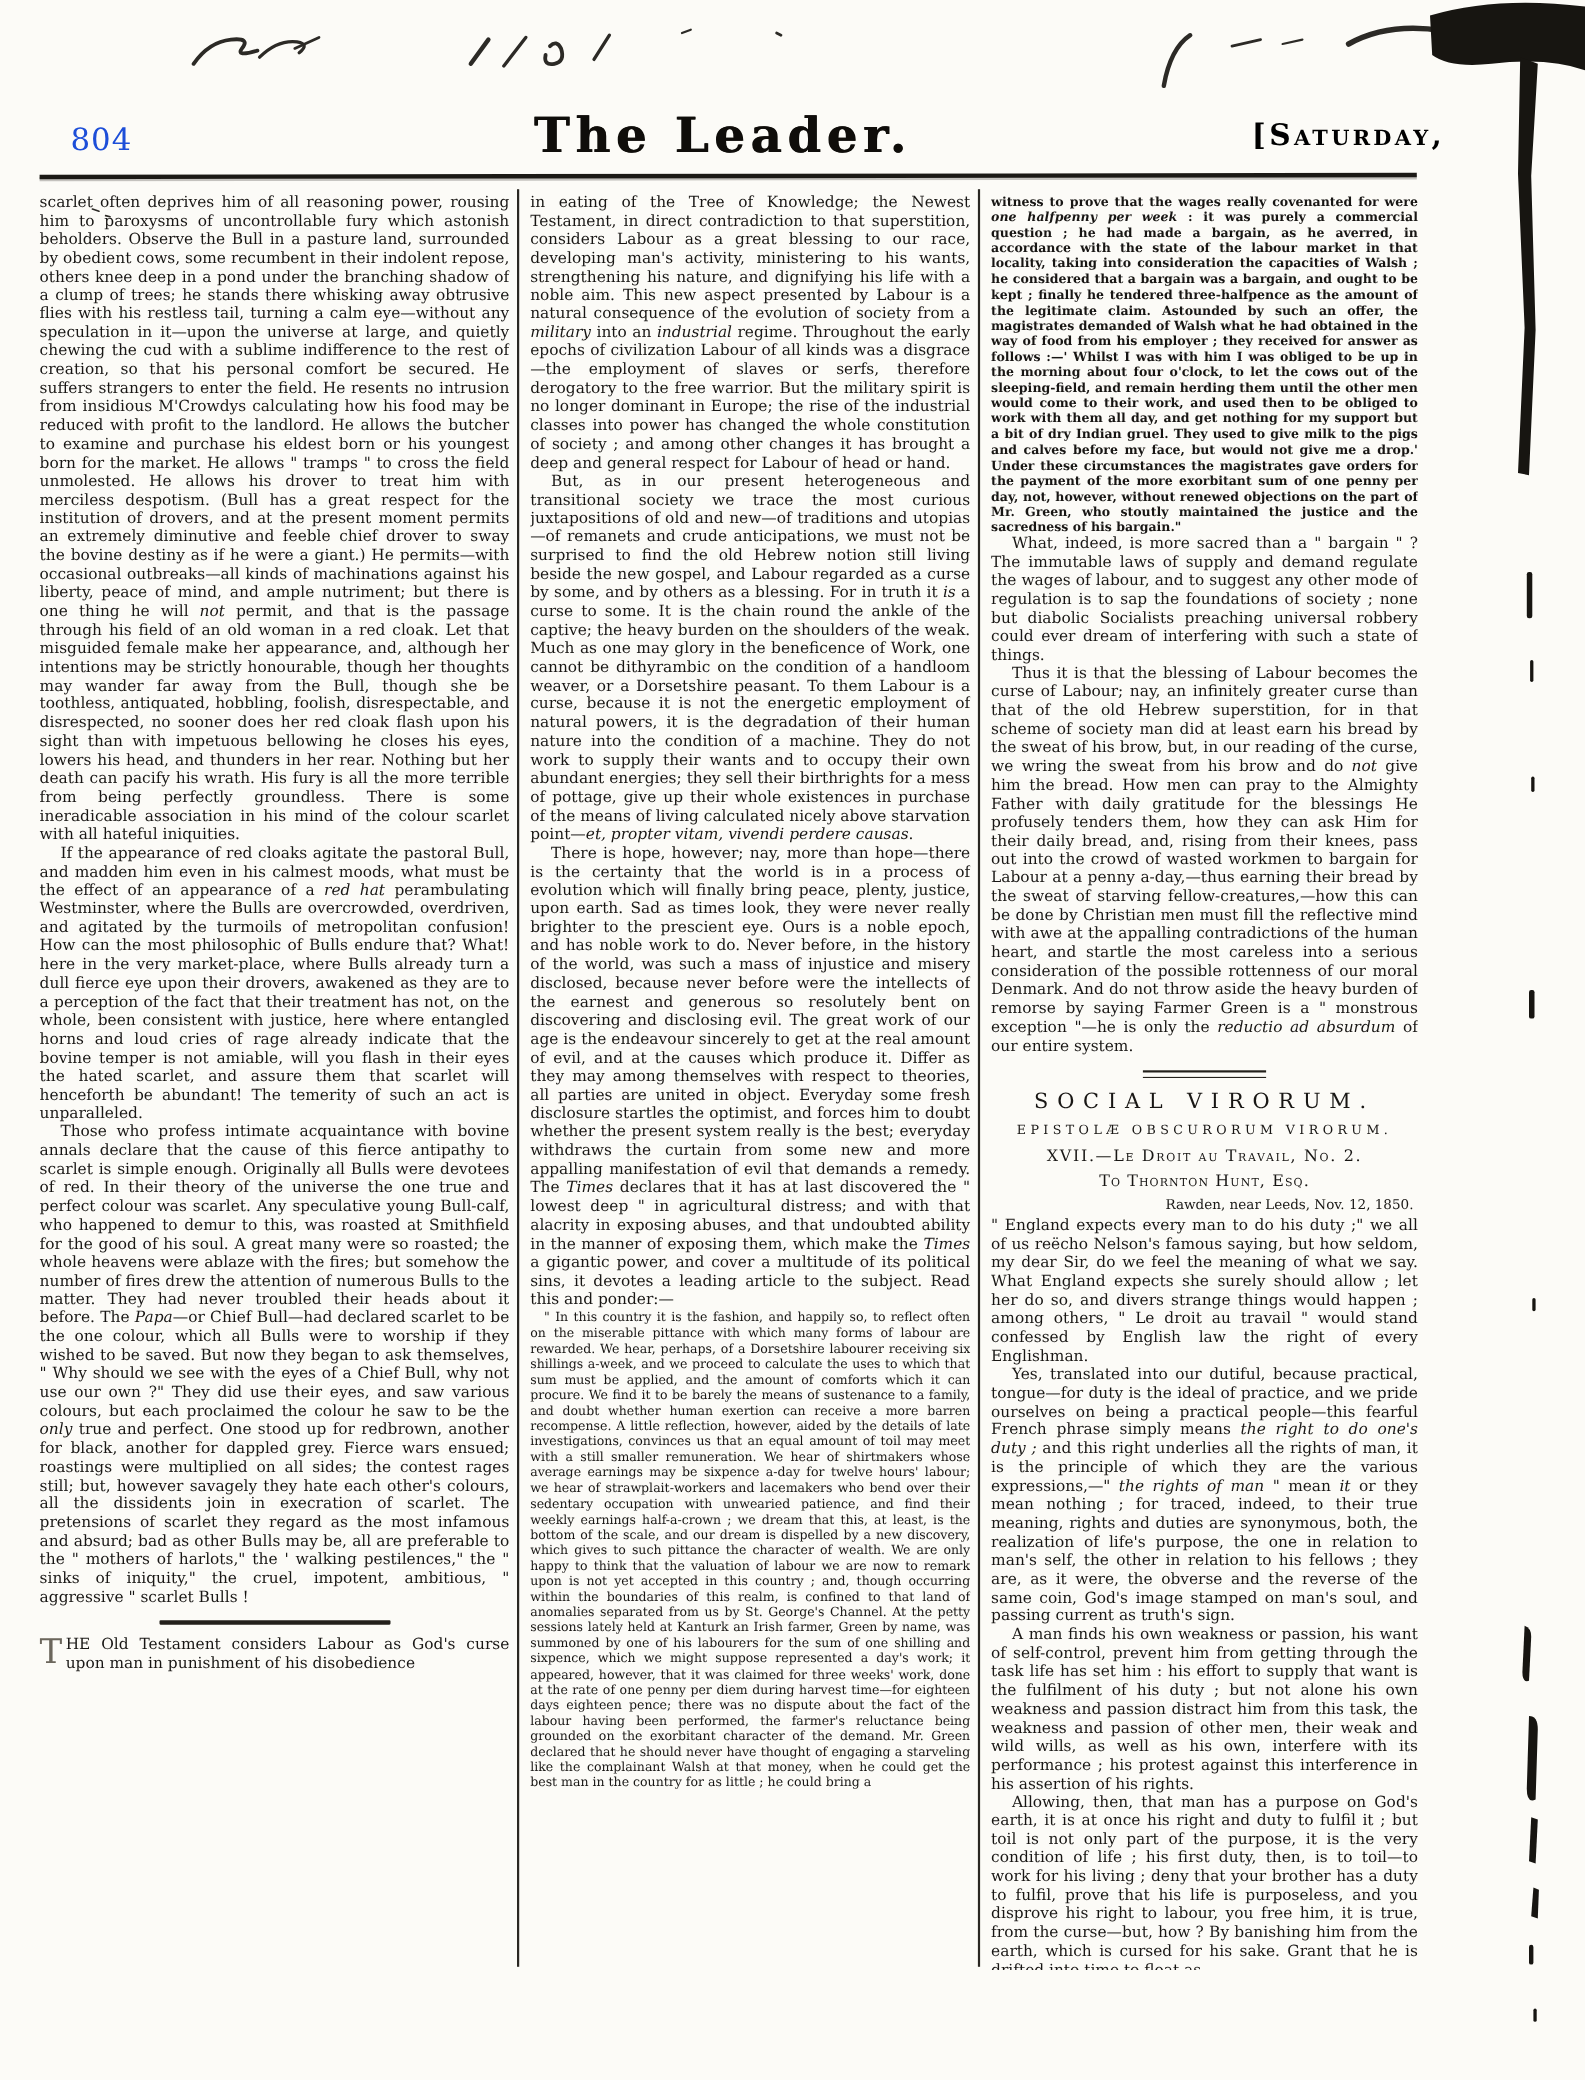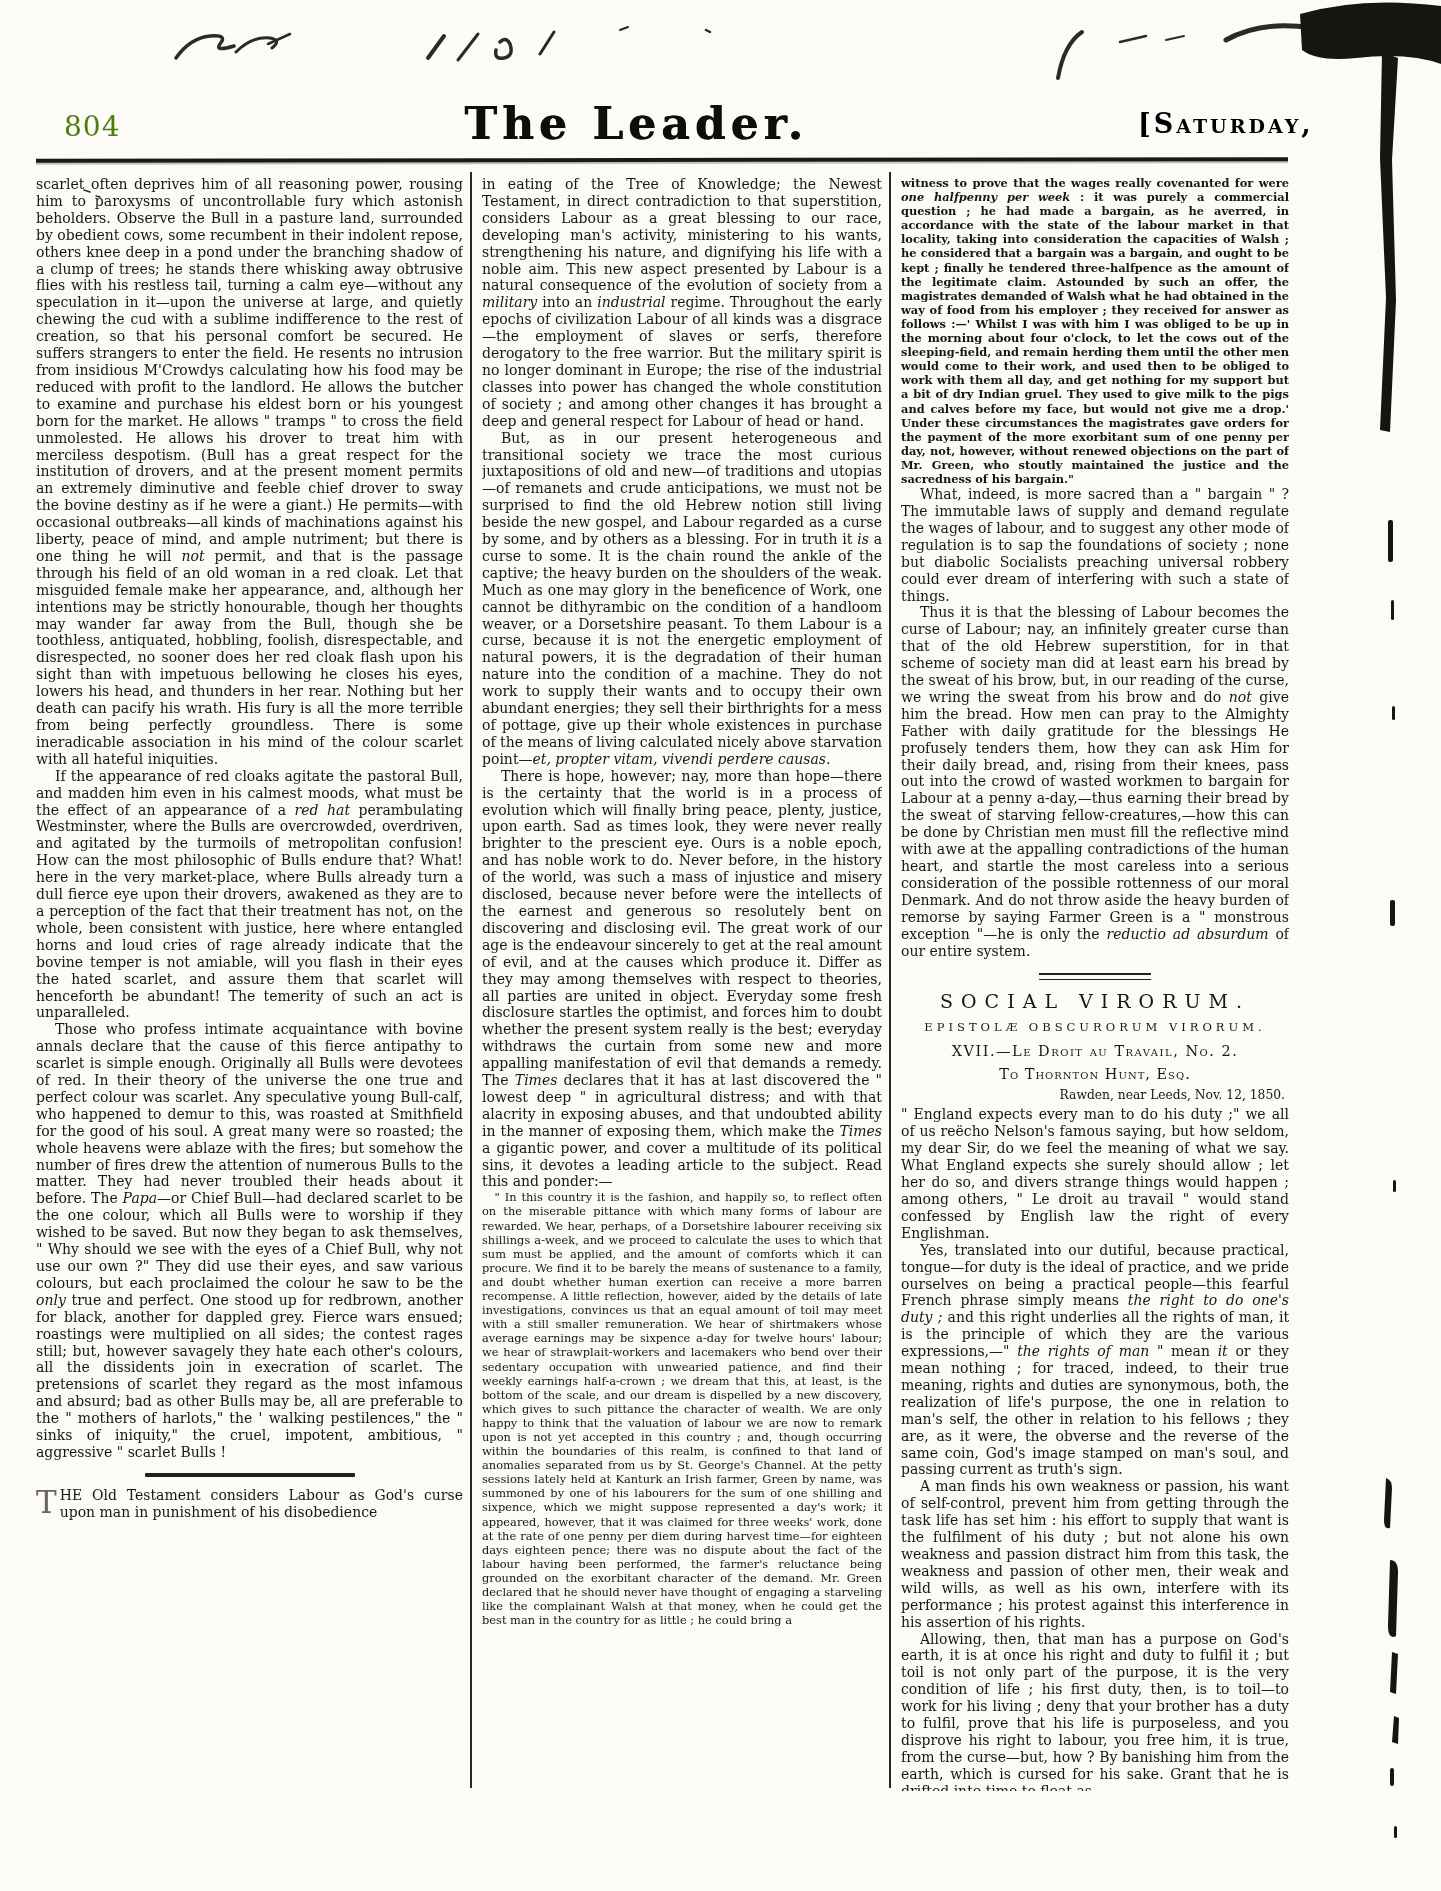--- a/index.html
+++ b/index.html
@@ -8,24 +8,24 @@
     width:1441px;height:1891px;
     margin:0 auto;
     background:#fcfbf7;
     overflow:hidden;
     font-family:"DejaVu Serif", serif;
     color:#181614;
   }
   
   .page-number{
     position:absolute;left:64px;top:110px;
-    font-size:28px;letter-spacing:1px;color:#4d7c0f;
+    font-size:28px;letter-spacing:1px;color:#1d4ed8;
   }
   .masthead{
-    position:absolute;left:636px;top:98px;transform:translateX(-50%);
+    position:absolute;left:657px;top:98px;transform:translateX(-50%);
     font-size:44px;font-weight:bold;letter-spacing:5px;
     color:#0f0d0a;white-space:nowrap;
     text-shadow:0.6px 0 0 #0f0d0a;
   }
   .date-label{
     position:absolute;left:1138px;top:108px;
     font-variant:small-caps;font-weight:bold;
     font-size:27px;letter-spacing:3px;color:#000000;white-space:nowrap;
   }
   .header-rule{

